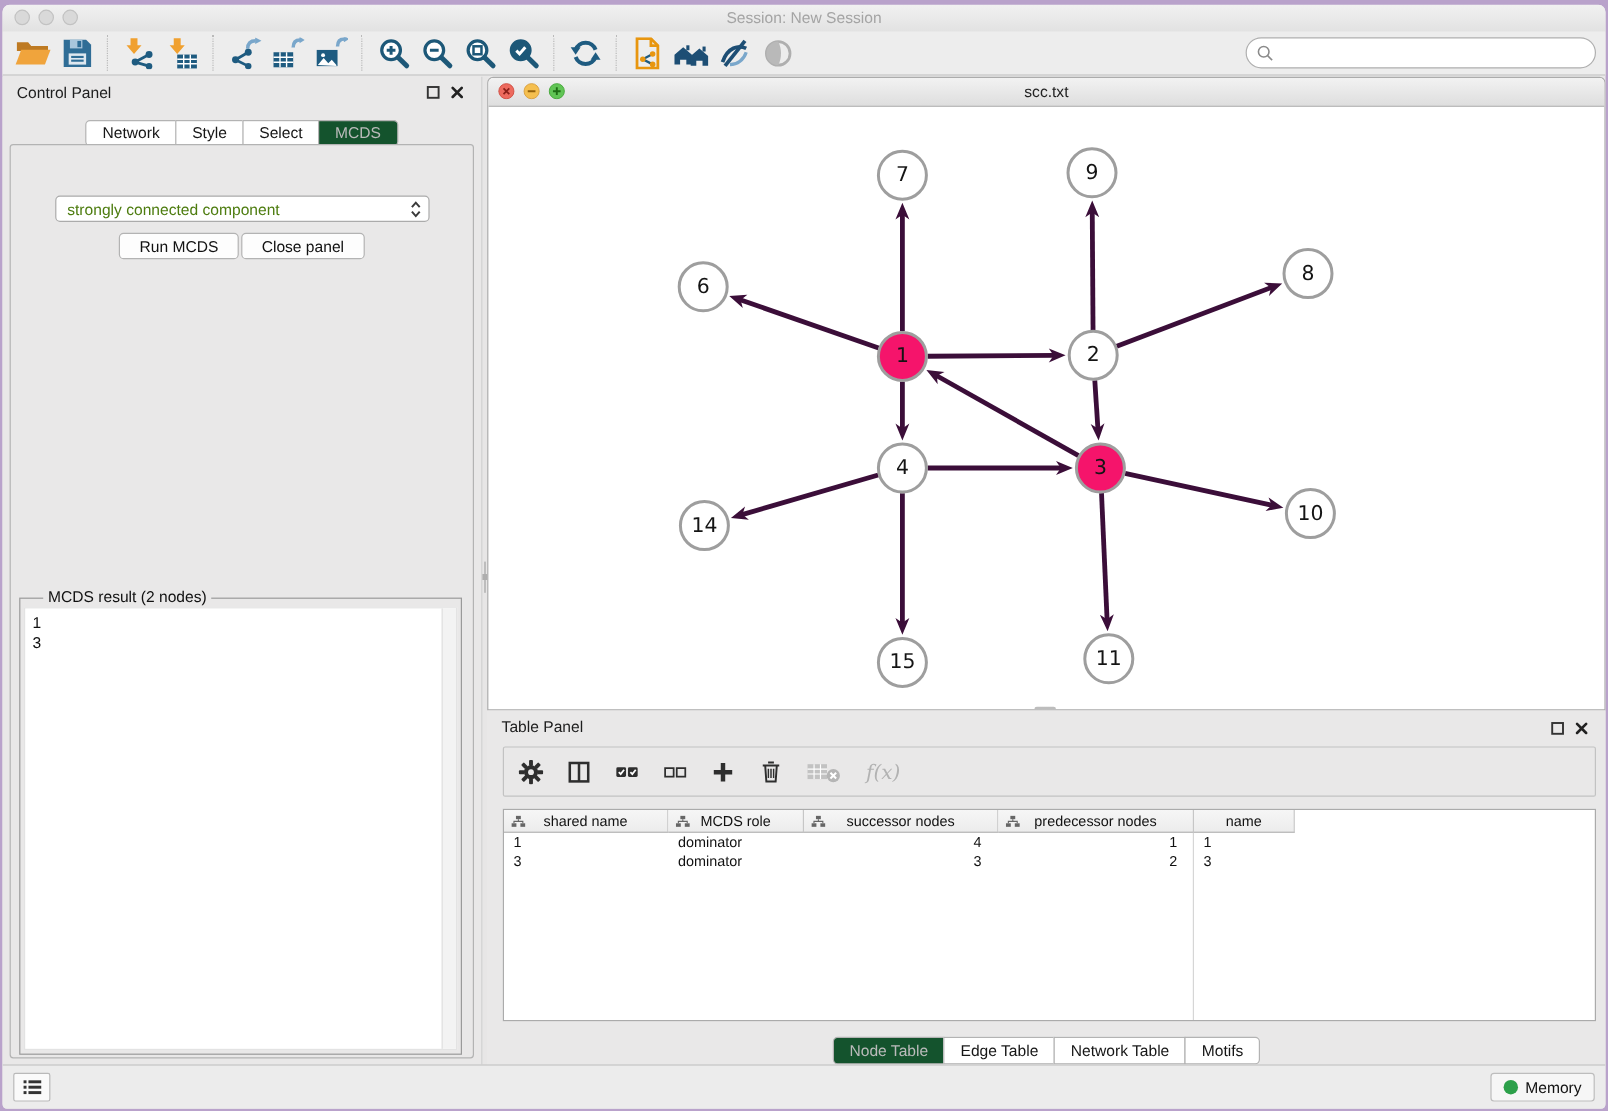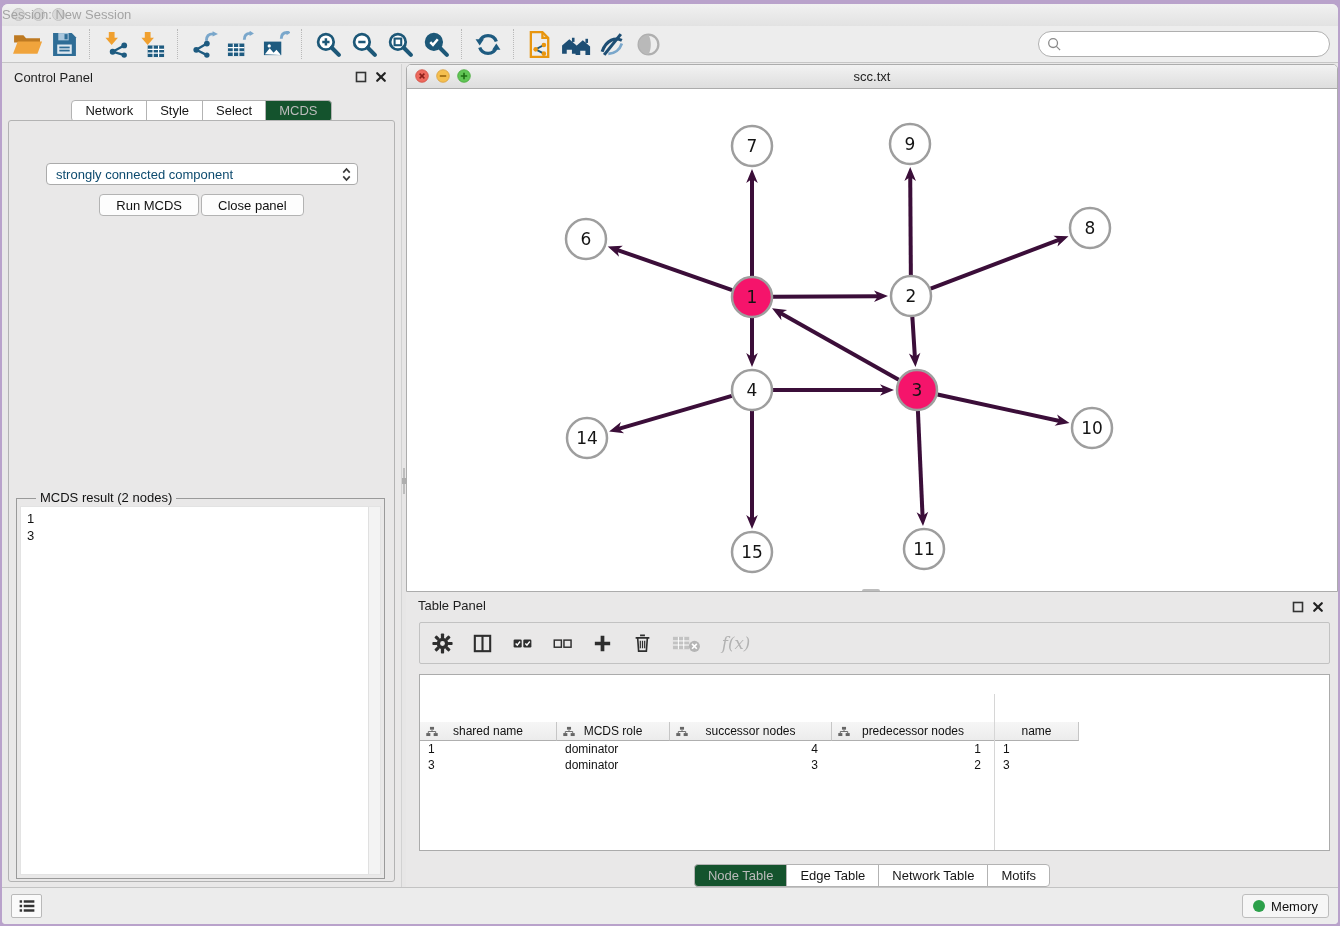--- a/index.html
+++ b/index.html
@@ -7,21 +7,21 @@
        -webkit-font-smoothing:antialiased;overflow:hidden;}
   #app{position:relative;width:1340px;height:926px;}
   #win{position:absolute;top:4px;left:2px;right:2px;bottom:2px;background:#E9E8E8;
        border-radius:6px 6px 4px 4px;overflow:hidden;}
 
   
   .titlebar{position:absolute;top:0;left:0;right:0;height:22px;
     background:linear-gradient(#F1F1F1,#E2E2E2);border-bottom:1px solid #CFCFCF;}
   .titlebar .lights{position:absolute;left:10px;top:4px;display:flex;gap:7px;}
   .graylight{width:13px;height:13px;border-radius:50%;background:#D9D9D9;border:1px solid #C2C2C2;box-sizing:border-box;}
-  .titlebar .wtitle{position:absolute;left:0;right:0;top:3px;font-size:13px;color:#A4A4A4;}
+  .titlebar .wtitle{position:absolute;left:0;right:0;top:3px;text-align:center;font-size:13px;color:#A4A4A4;}
 
   
   .toolbar{position:absolute;top:22px;left:0;right:0;height:37px;background:#EDEDED;
     border-bottom:1px solid #C6C6C6;display:flex;align-items:center;padding-left:8px;box-sizing:border-box;}
   .tbtn{width:36px;height:32px;display:flex;align-items:center;justify-content:center;flex:0 0 auto;}
   .tbtn svg{height:27px;}
   .tsep{width:1px;height:30px;border-left:1px dotted #B9B9B9;margin:0 7px;flex:0 0 auto;}
   .searchbox{position:absolute;right:8px;top:5px;width:292px;height:26px;background:#fff;
     border:1px solid #AFAFAF;border-radius:13px;display:flex;align-items:center;padding-left:8px;box-sizing:border-box;}
   .searchbox svg{width:15px;height:15px;flex:0 0 auto;}
@@ -44,21 +44,21 @@
   .cp-tabs{position:absolute;top:36px;left:0;right:0;}
   .seg{height:20px;line-height:20px;padding:0 13px;background:#fff;border:1px solid #B3B3B3;
        font-size:13px;color:#161616;margin-left:-1px;cursor:pointer;white-space:nowrap;}
   .seg:first-child{border-radius:4px 0 0 4px;margin-left:0;}
   .seg:last-child{border-radius:0 4px 4px 0;}
   .seg.active{background:#14532d;color:#BBBBBB;}
   .cp-box{position:absolute;top:56px;left:6px;right:6px;height:760px;background:#E9E8E8;
      border:1px solid #B3B3B3;border-radius:3px;}
   .opt-label{position:absolute;top:18px;left:0;right:0;text-align:center;font-size:13px;color:#111;}
   .select{position:absolute;top:42px;left:37px;width:312px;height:22px;background:#fff;border:1px solid #ABABAB;
-     border-radius:4px;box-sizing:border-box;display:flex;align-items:center;font-size:13px;color:#0c4a6e;
+     border-radius:4px;box-sizing:border-box;display:flex;align-items:center;font-size:13px;color:#4d7c0f;
      padding:0 4px 0 9px;cursor:pointer;gap:39px;}
   .select .sel-text{flex:1;}
   .select svg{width:13px;height:17px;}
   .btnrow{position:absolute;top:73px;left:0;right:0;display:flex;justify-content:center;gap:2px;}
   .pbtn{height:22px;background:#FDFDFD;border:1px solid #B3B3B3;border-radius:4px;font-size:13px;color:#111;
      font-family:inherit;padding:0 16px;cursor:pointer;}
   .groupbox{position:absolute;left:7px;right:9px;top:377px;height:379px;border:1px solid #9A9A9A;}
   .gb-legend{position:absolute;top:-9px;left:19px;background:#E9E8E8;padding:0 4px;font-size:13px;color:#111;}
   .gb-inner{position:absolute;left:3px;right:3px;top:7px;bottom:3px;background:#fff;border:1px solid #E3E3E3;}
   .gb-lines{position:absolute;left:0;top:0;right:12px;bottom:0;padding:3px 6px;font-size:13px;color:#111;line-height:17px;overflow:hidden;}
@@ -78,21 +78,21 @@
 
   
   #table-panel{position:absolute;top:528px;left:0;right:0;bottom:0;background:#E9E8E8;}
   .tp-toolbar{position:absolute;left:13px;right:8px;top:30px;height:42px;border:1px solid #C2C2C2;
      border-radius:2px;display:flex;align-items:center;padding-left:12px;box-sizing:border-box;gap:19px;}
   .tp-toolbar .ticon{display:flex;align-items:center;justify-content:center;cursor:pointer;}
   .tp-toolbar svg{height:21px;}
   .tp-toolbar .ticon.disabled{cursor:default;}
   .dtable{position:absolute;left:13px;right:8px;top:82px;height:177px;background:#fff;
      border:1px solid #ABABAB;box-sizing:border-box;overflow:hidden;}
-  .thead{display:flex;height:19px;margin-top:47px;}
+  .thead{display:flex;height:19px;}
   .th{background:linear-gradient(#F6F6F6,#ECECEC);border-right:1px solid #C6C6C6;border-bottom:1px solid #AFAFAF;
      box-sizing:border-box;display:flex;align-items:center;justify-content:center;font-size:12px;color:#111;
      gap:5px;position:relative;cursor:pointer;}
   .th svg{width:12px;height:11px;position:absolute;left:6px;}
   .trow{display:flex;height:16px;align-items:center;font-size:12px;color:#111;}
   .td{box-sizing:border-box;overflow:hidden;white-space:nowrap;}
   .vline{position:absolute;top:19px;bottom:0;width:1px;background:#D6D6D6;}
   .tp-tabs{position:absolute;left:0;right:0;top:272px;}
   .tp-tabs .seg{height:21px;line-height:21px;}
 

